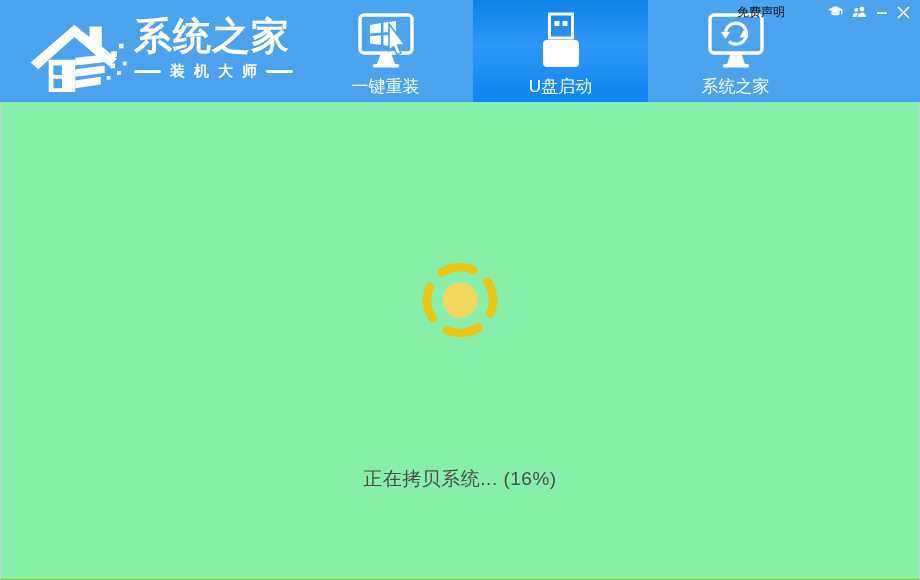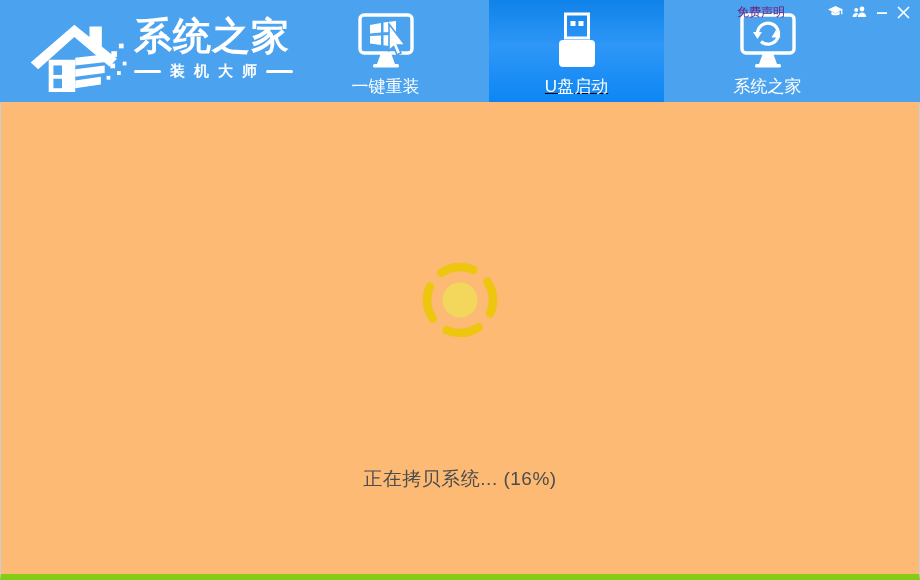--- a/index.html
+++ b/index.html
@@ -23,45 +23,44 @@
   .brand-title {
     font-size: 38px; font-weight: bold; letter-spacing: 1px; line-height: 40px;
   }
   .brand-subtitle-row {
     margin-top: 6px; display: flex; align-items: center; justify-content: center; gap: 0;
   }
   .brand-dash { width: 27px; height: 3px; background: #fff; border-radius: 2px; }
   .brand-subtitle { font-size: 15px; font-weight: bold; letter-spacing: 9px; text-indent: 9px; white-space: nowrap; }
 
   
-  .tabs { position: absolute; left: 298px; top: 0; height: 102px; display: flex; gap: 16px; }
+  .tabs { position: absolute; left: 298px; top: 0; height: 102px; display: flex; }
   .tab {
     width: 175px; height: 102px; display: flex; flex-direction: column;
     align-items: center; justify-content: flex-start; cursor: pointer;
   }
   .tab.active {
     background: linear-gradient(180deg, #0f82e9 0%, #2e97f7 45%, #0d86f4 100%);
-    text-decoration: underline;
   }
   .tab-icon { height: 62px; margin-top: 11px; display: flex; align-items: center; justify-content: center; }
   .tab-label { color: #fff; font-size: 17px; margin-top: 2px; }
 
   
   .topbar {
     position: absolute; top: 4px; right: 10px; display: flex; align-items: center; height: 16px;
   }
-  .disclaimer { color: #701a75; font-size: 12px; cursor: pointer; margin-right: 34px; }
+  .disclaimer { color: #000000; font-size: 12px; cursor: pointer; margin-right: 34px; }
   .topbar-icon { display: flex; align-items: center; justify-content: center; cursor: pointer; margin-left: 9px; }
   .topbar svg { display: block; }
 
   
   .content {
     position: absolute; top: 102px; left: 0; width: 920px; height: 478px;
-    background: #fdba74;
-    border-left: 1px solid #c5ced4; border-right: 1px solid #c5ced4; border-bottom: 6px solid #84cc16; padding-left: 20px;
+    background: #86efac;
+    border-left: 1px solid #c5ced4; border-right: 1px solid #c5ced4; border-bottom: 1px solid #84cc16; padding-left: 20px;
   }
   .spinner-wrap {
     position: absolute; left: 50%; top: 156px; transform: translateX(-50%);
     width: 84px; height: 84px;
   }
   .status-text {
     position: absolute; left: 0; width: 100%; top: 364px;
     text-align: center; font-size: 19px; color: #4d4d4d; letter-spacing: 0.5px;
   }
 </style>

